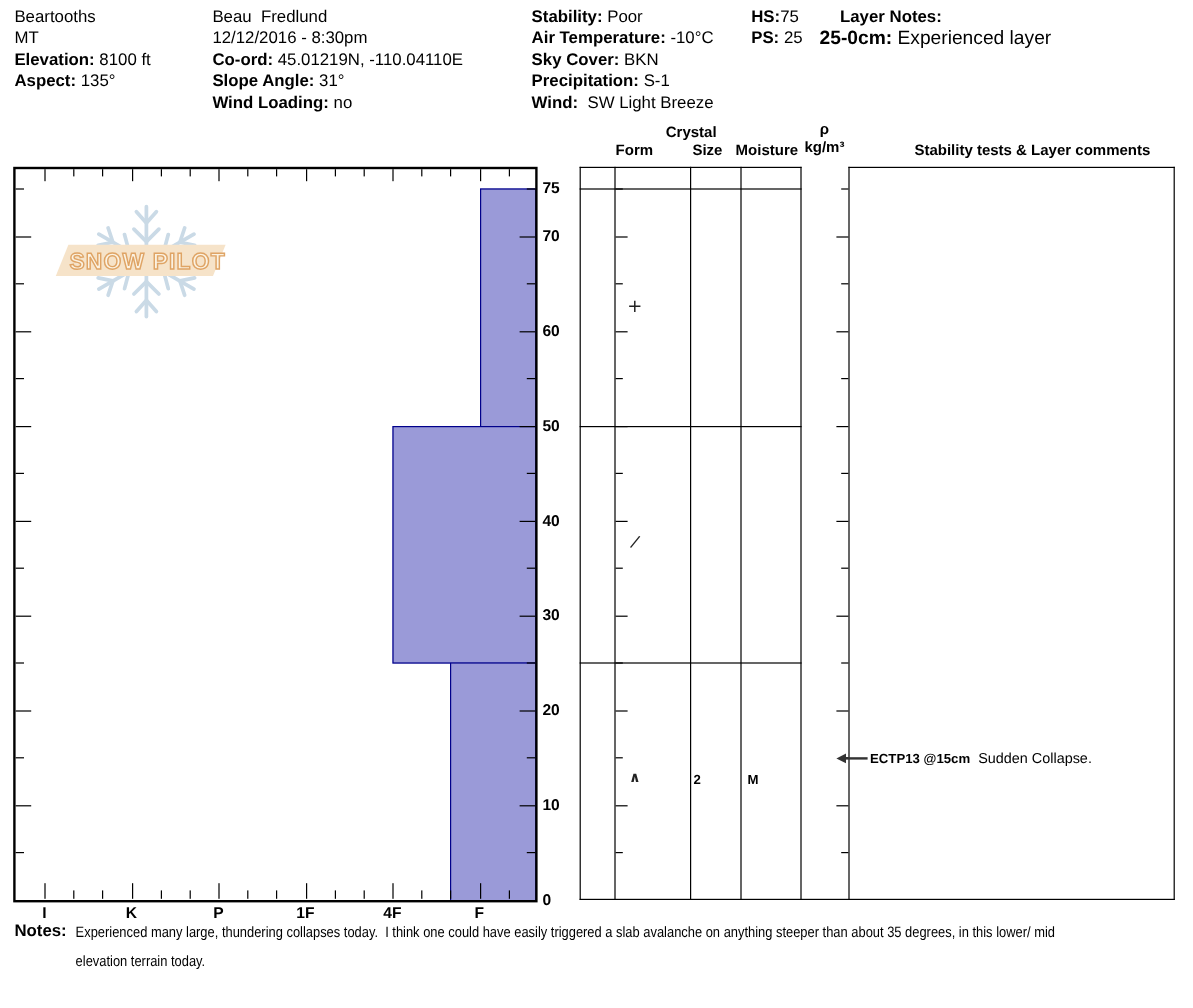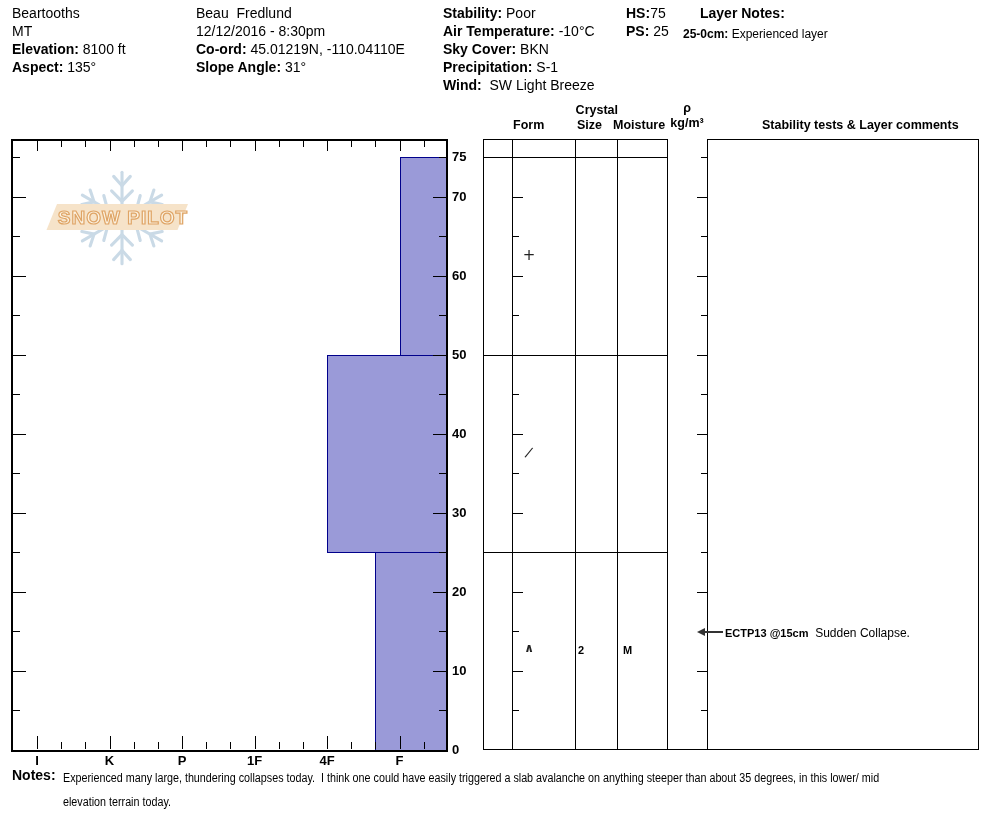--- a/index.html
+++ b/index.html
@@ -1,45 +1,46 @@
 <!DOCTYPE html>
 <html><head>
 <meta charset="utf-8">
 <style>
   html,body{margin:0;padding:0;background:#fff;}
   body{width:994px;height:840px;position:relative;font-family:"Liberation Sans",sans-serif;color:#000;overflow:hidden;}
   .abs{position:absolute;}
   .b{font-weight:bold;}
   .pre{white-space:pre;}
   .hl{height:18px;line-height:18px;font-size:14px;white-space:pre;}
-  .sm{font-size:12px;margin-top:12px;}
+  .sm{font-size:16px;margin-top:12px;}
   .hcol{position:absolute;top:4px;}
   .colhead{position:absolute;font-weight:bold;font-size:12.5px;white-space:pre;}
   .notes-label{position:absolute;left:12px;top:767px;font-weight:bold;font-size:14px;}
   .notes-line{position:absolute;left:63px;}
   .cond{display:inline-block;font-size:12.5px;transform:scaleX(.86);transform-origin:0 0;white-space:pre;}
   .banner{position:absolute;left:57px;top:204px;width:131px;height:26px;background:#f6e3c9;transform:skewX(-22deg);transform-origin:top left;}
   #overlay{position:absolute;left:0;top:0;width:994px;height:840px;}
 </style>
 </head>
 <body>
 
 <div>
   <div class="hcol" style="left:12px">
     <div class="hl">Beartooths</div>
     <div class="hl">MT</div>
     <div class="hl"><span class="b">Elevation:</span><span> 8100 ft</span></div>
     <div class="hl"><span class="b">Aspect:</span><span> 135°</span></div>
   </div>
 
-  <div class="hcol" style="left:196px">
+  <div class="hcol" style="left:177px">
     <div class="hl">Beau  Fredlund</div>
     <div class="hl">12/12/2016 - 8:30pm</div>
     <div class="hl"><span class="b">Co-ord:</span><span> 45.01219N, -110.04110E</span></div>
     <div class="hl"><span class="b">Slope Angle:</span><span> 31°</span></div>
+    <div class="hl"><span class="b">Wind Loading:</span><span> no</span></div>
   </div>
 
   <div class="hcol" style="left:443px">
     <div class="hl"><span class="b">Stability:</span><span> Poor</span></div>
     <div class="hl"><span class="b">Air Temperature:</span><span> -10°C</span></div>
     <div class="hl"><span class="b">Sky Cover:</span><span> BKN</span></div>
     <div class="hl"><span class="b">Precipitation:</span><span> S-1</span></div>
     <div class="hl"><span class="b">Wind:</span><span>  SW Light Breeze</span></div>
   </div>
 
@@ -79,21 +80,21 @@
         <path d="M50 34 L40 24 M50 34 L60 24 M50 19 L42 10 M50 19 L58 10"></path>
       </g>
   </svg>
   <div class="banner"></div>
   <svg class="abs" style="left:56px;top:203px" width="134" height="29" viewBox="0 0 134 29">
     <text x="67" y="21" text-anchor="middle" font-family="Liberation Sans, sans-serif" font-size="19" font-weight="bold" letter-spacing="1" fill="#fbf2e2" stroke="#dfa465" stroke-width="1.2">SNOW PILOT</text>
   </svg>
 </div>
 
 <div>
-  <div class="colhead" style="left:534px;top:103px;width:84px;text-align:right">Crystal</div>
+  <div class="colhead" style="left:534px;top:103px;width:84px;text-align:center">Crystal</div>
   <div class="colhead" style="left:513px;top:118px">Form</div>
   <div class="colhead" style="left:577px;top:118px">Size</div>
   <div class="colhead" style="left:613px;top:118px">Moisture</div>
   <div class="colhead" style="left:667px;top:101px;width:40px;text-align:center">ρ</div>
   <div class="colhead" style="left:667px;top:116px;width:40px;text-align:center">kg/m³</div>
   <div class="colhead" style="left:762px;top:118px">Stability tests &amp; Layer comments</div>
 </div>
 
 <div id="overlay">
     <div style="position: absolute; box-sizing: border-box; left: 399.5px; top: 157px; width: 47.5px; height: 198.667px; background: rgb(154, 154, 216); border: 1px solid rgb(0, 0, 139);"></div>

